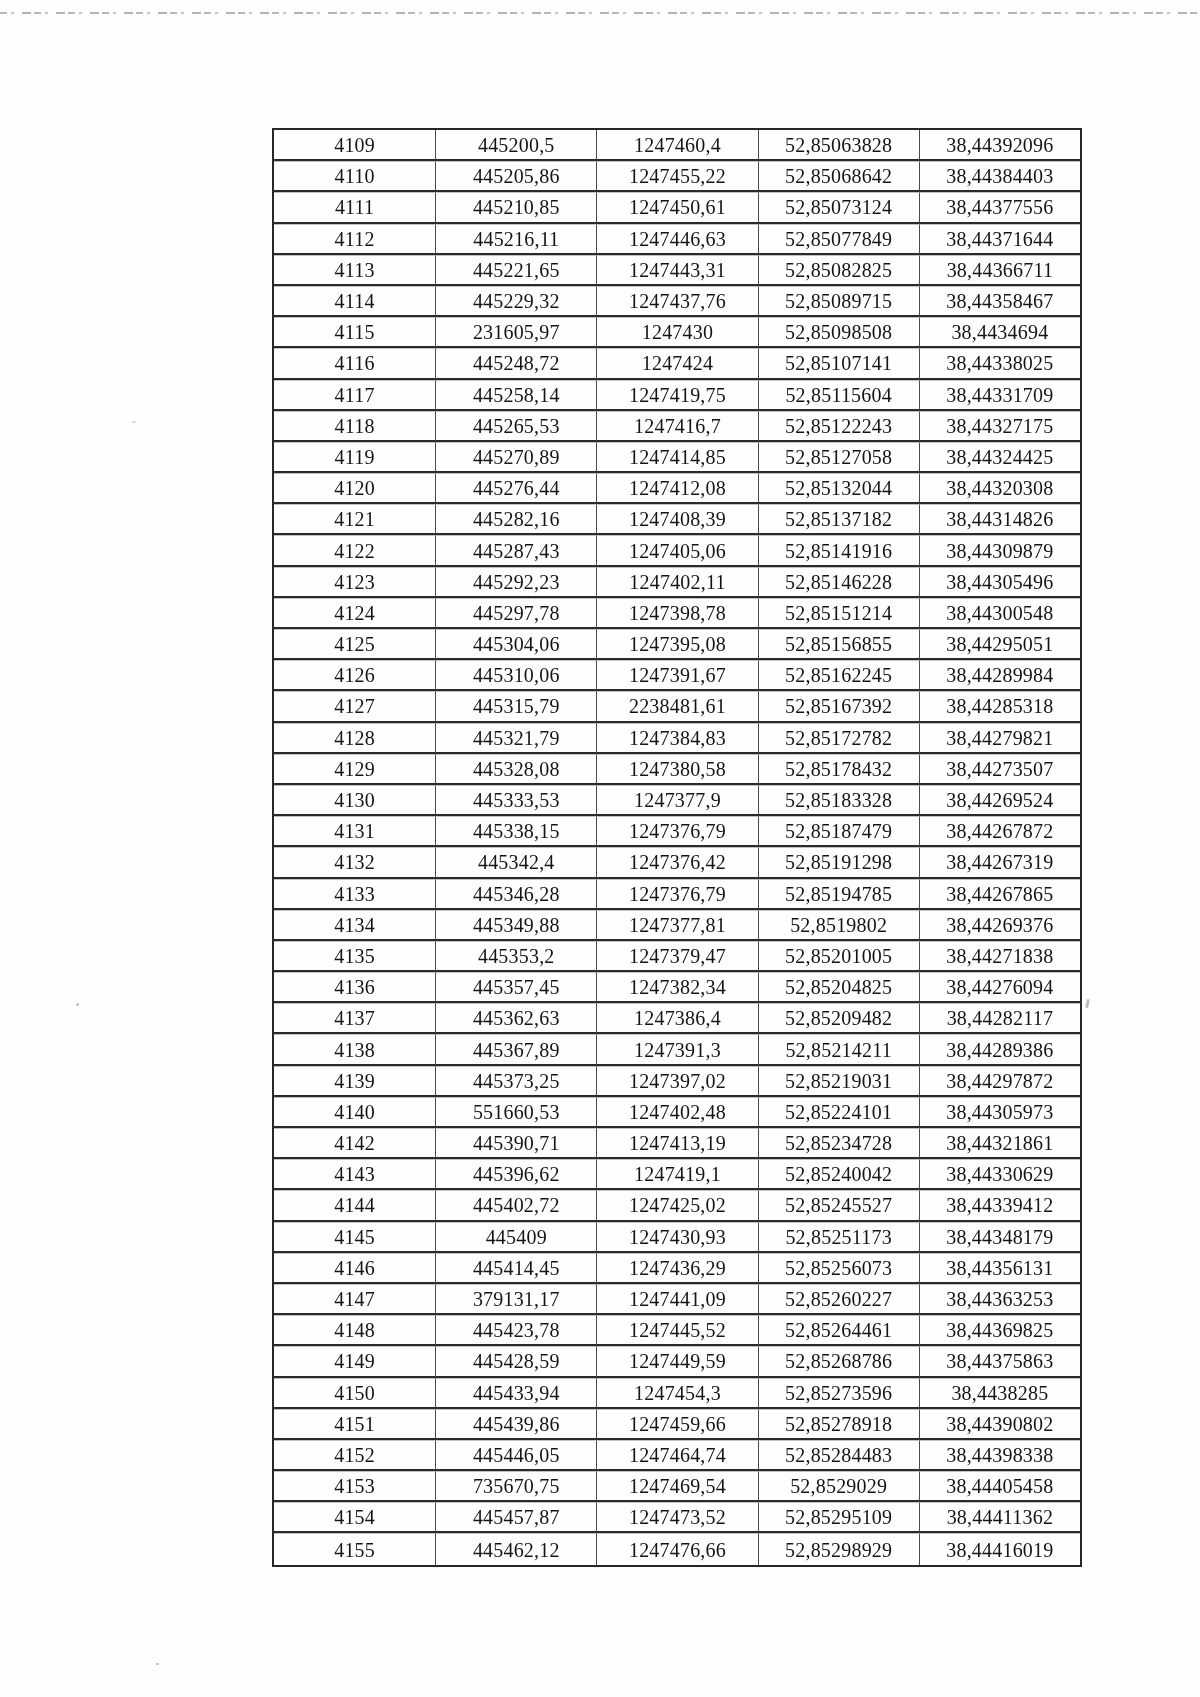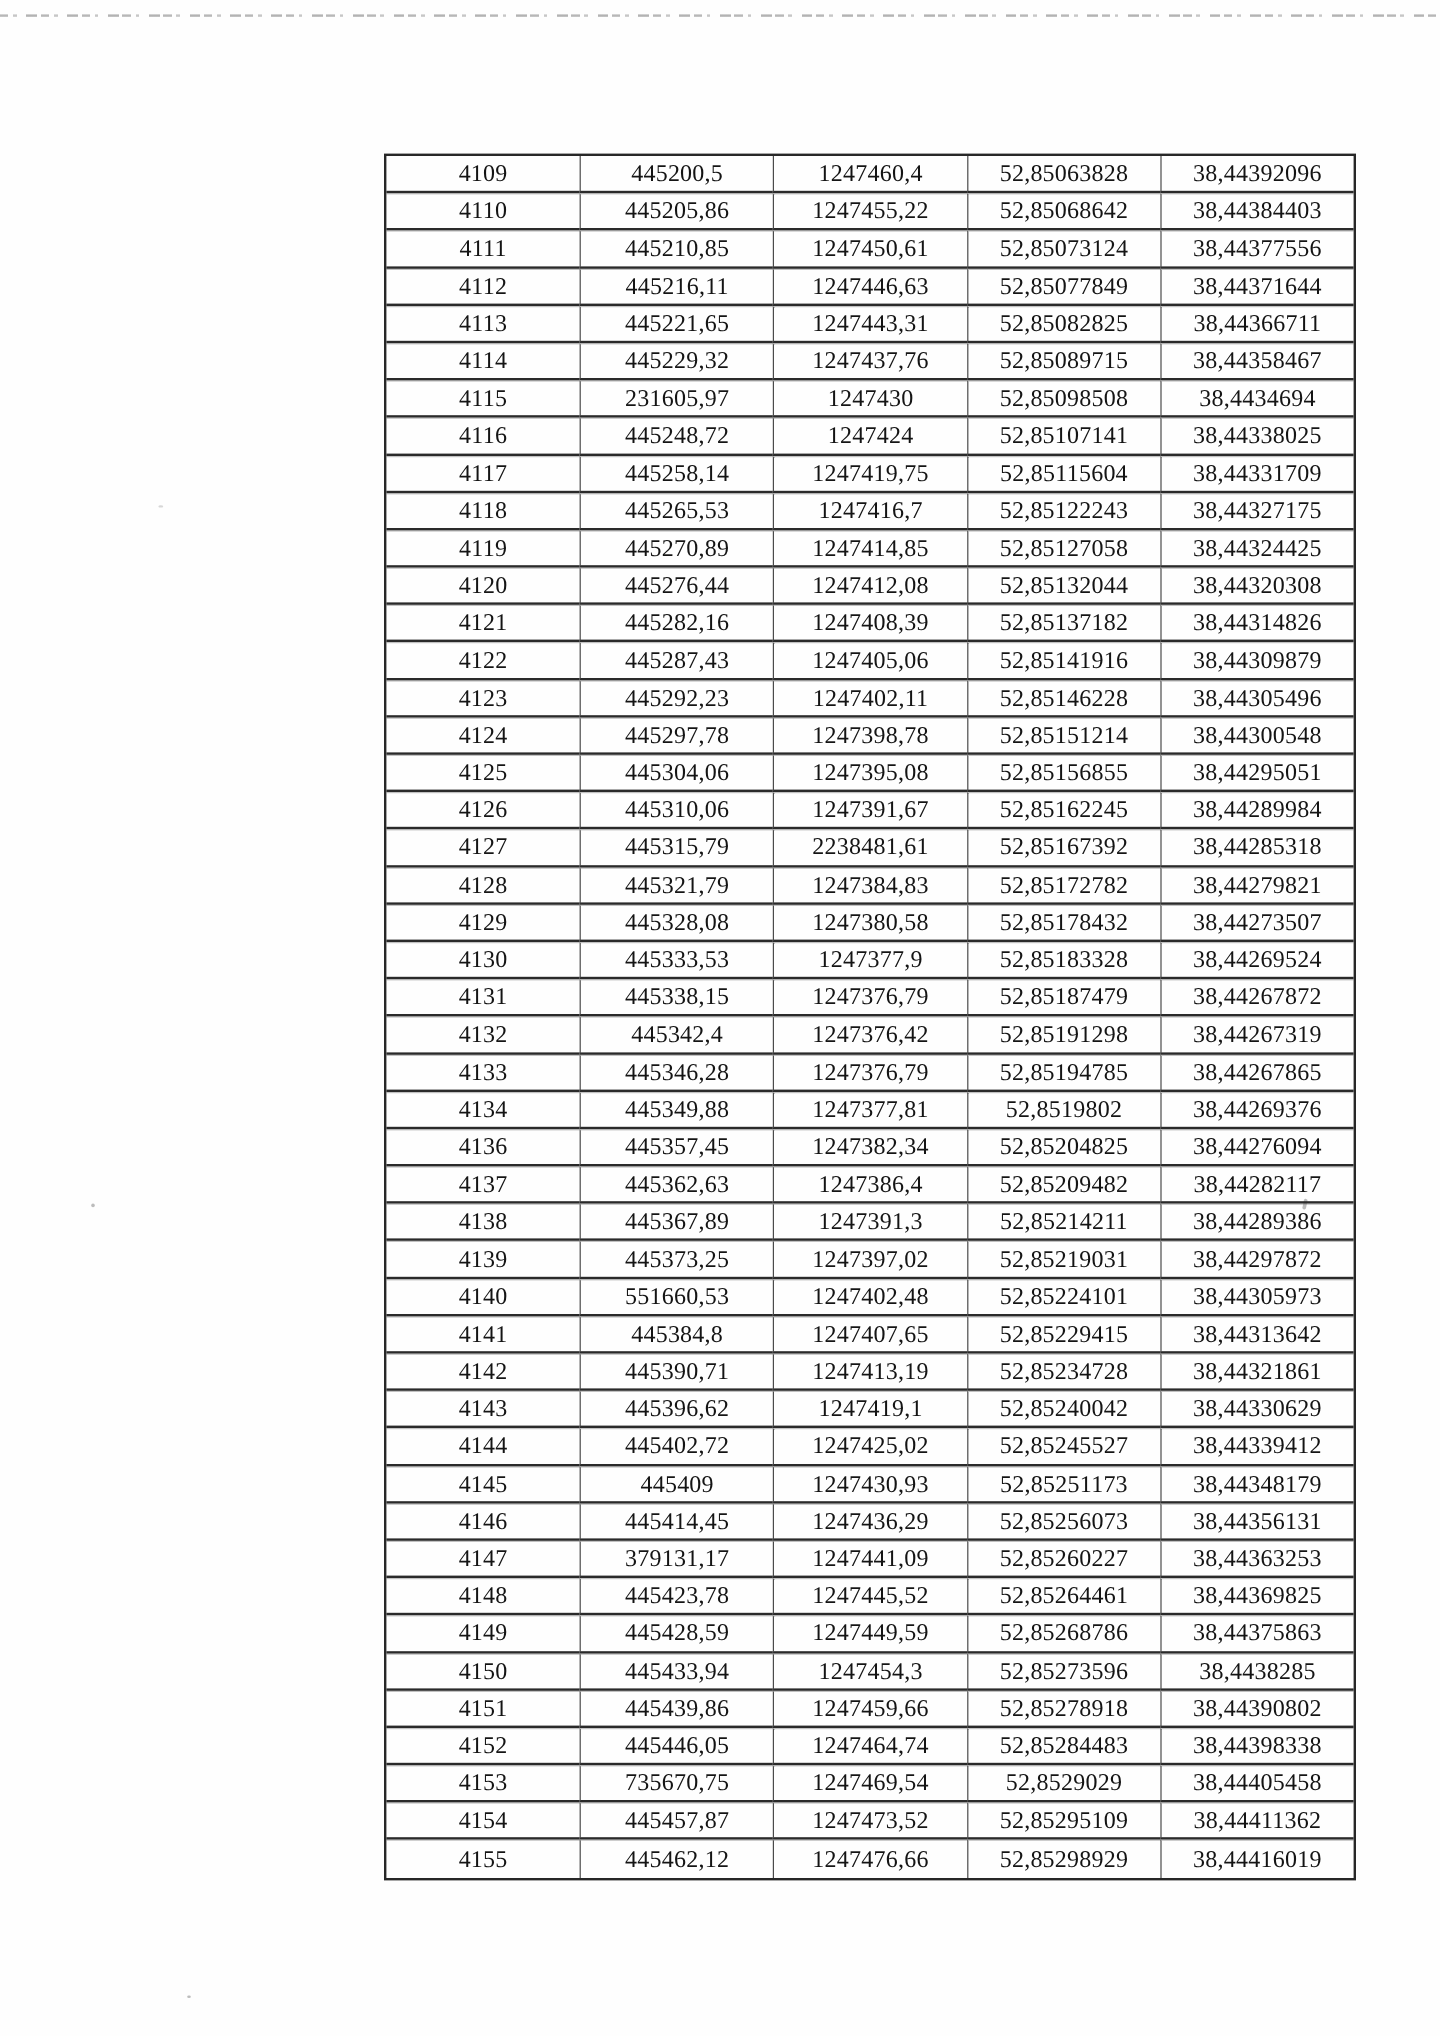--- a/index.html
+++ b/index.html
@@ -49,21 +49,20 @@
 
   table.coords {
     position: absolute;
     left: 272px;
     top: 128px;
     width: 810px;
     table-layout: fixed;
     border-collapse: separate;
     border-spacing: 0;
     border: 2px solid #272727;
-    margin-left: 48px;
   }
   table.coords col { width: 20%; }
   table.coords td {
     box-sizing: border-box;
     height: 31.2px;
     padding: 0 2px;
     text-align: center;
     vertical-align: middle;
     font-size: 20px;
     line-height: 1;
@@ -273,20 +272,27 @@
           <td>38,44267865</td>
         </tr>
         <tr>
           <td>4134</td>
           <td>445349,88</td>
           <td>1247377,81</td>
           <td>52,8519802</td>
           <td>38,44269376</td>
         </tr>
         <tr>
+          <td>4135</td>
+          <td>445353,2</td>
+          <td>1247379,47</td>
+          <td>52,85201005</td>
+          <td>38,44271838</td>
+        </tr>
+        <tr>
           <td>4136</td>
           <td>445357,45</td>
           <td>1247382,34</td>
           <td>52,85204825</td>
           <td>38,44276094</td>
         </tr>
         <tr>
           <td>4137</td>
           <td>445362,63</td>
           <td>1247386,4</td>
@@ -308,27 +314,20 @@
           <td>38,44297872</td>
         </tr>
         <tr>
           <td>4140</td>
           <td>551660,53</td>
           <td>1247402,48</td>
           <td>52,85224101</td>
           <td>38,44305973</td>
         </tr>
         <tr>
-          <td>4141</td>
-          <td>445384,8</td>
-          <td>1247407,65</td>
-          <td>52,85229415</td>
-          <td>38,44313642</td>
-        </tr>
-        <tr>
           <td>4142</td>
           <td>445390,71</td>
           <td>1247413,19</td>
           <td>52,85234728</td>
           <td>38,44321861</td>
         </tr>
         <tr>
           <td>4143</td>
           <td>445396,62</td>
           <td>1247419,1</td>

